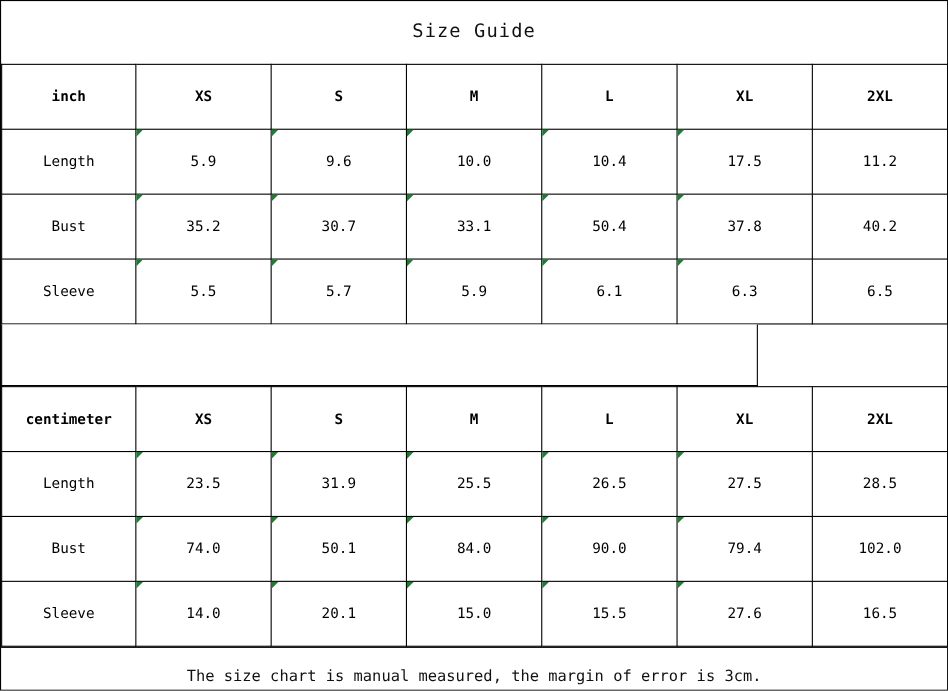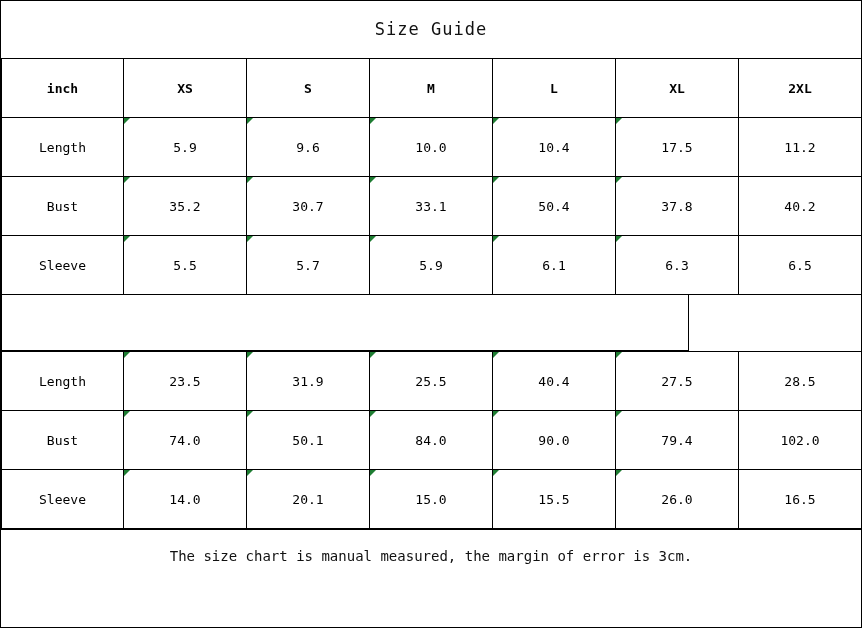--- a/index.html
+++ b/index.html
@@ -153,44 +153,53 @@
         <col class="c0">
           <col class="cx">
           <col class="cx">
           <col class="cx">
           <col class="cx">
           <col class="cx">
           <col class="cx">
       </colgroup>
       <tbody>
         <tr>
+          <td class="head-cell">centimeter</td>
+          <td class="head-cell">XS</td>
+          <td class="head-cell">S</td>
+          <td class="head-cell">M</td>
+          <td class="head-cell">L</td>
+          <td class="head-cell">XL</td>
+          <td class="head-cell">2XL</td>
+        </tr>
+        <tr>
           <td class="row-label">Length</td>
           <td class="corner">23.5</td>
           <td class="corner">31.9</td>
           <td class="corner">25.5</td>
-          <td class="corner">40.4</td>
+          <td class="corner">26.5</td>
           <td class="corner">27.5</td>
           <td>28.5</td>
         </tr>
         <tr>
           <td class="row-label">Bust</td>
           <td class="corner">74.0</td>
           <td class="corner">50.1</td>
           <td class="corner">84.0</td>
           <td class="corner">90.0</td>
           <td class="corner">79.4</td>
           <td>102.0</td>
         </tr>
         <tr>
           <td class="row-label">Sleeve</td>
           <td class="corner">14.0</td>
           <td class="corner">20.1</td>
           <td class="corner">15.0</td>
           <td class="corner">15.5</td>
-          <td class="corner">26.0</td>
+          <td class="corner">27.6</td>
           <td>16.5</td>
         </tr>
       </tbody>
     </table>
 
   </div>
 
   <div class="footer-note">The size chart is manual measured, the margin of error is 3cm.</div>
 
 </div>

